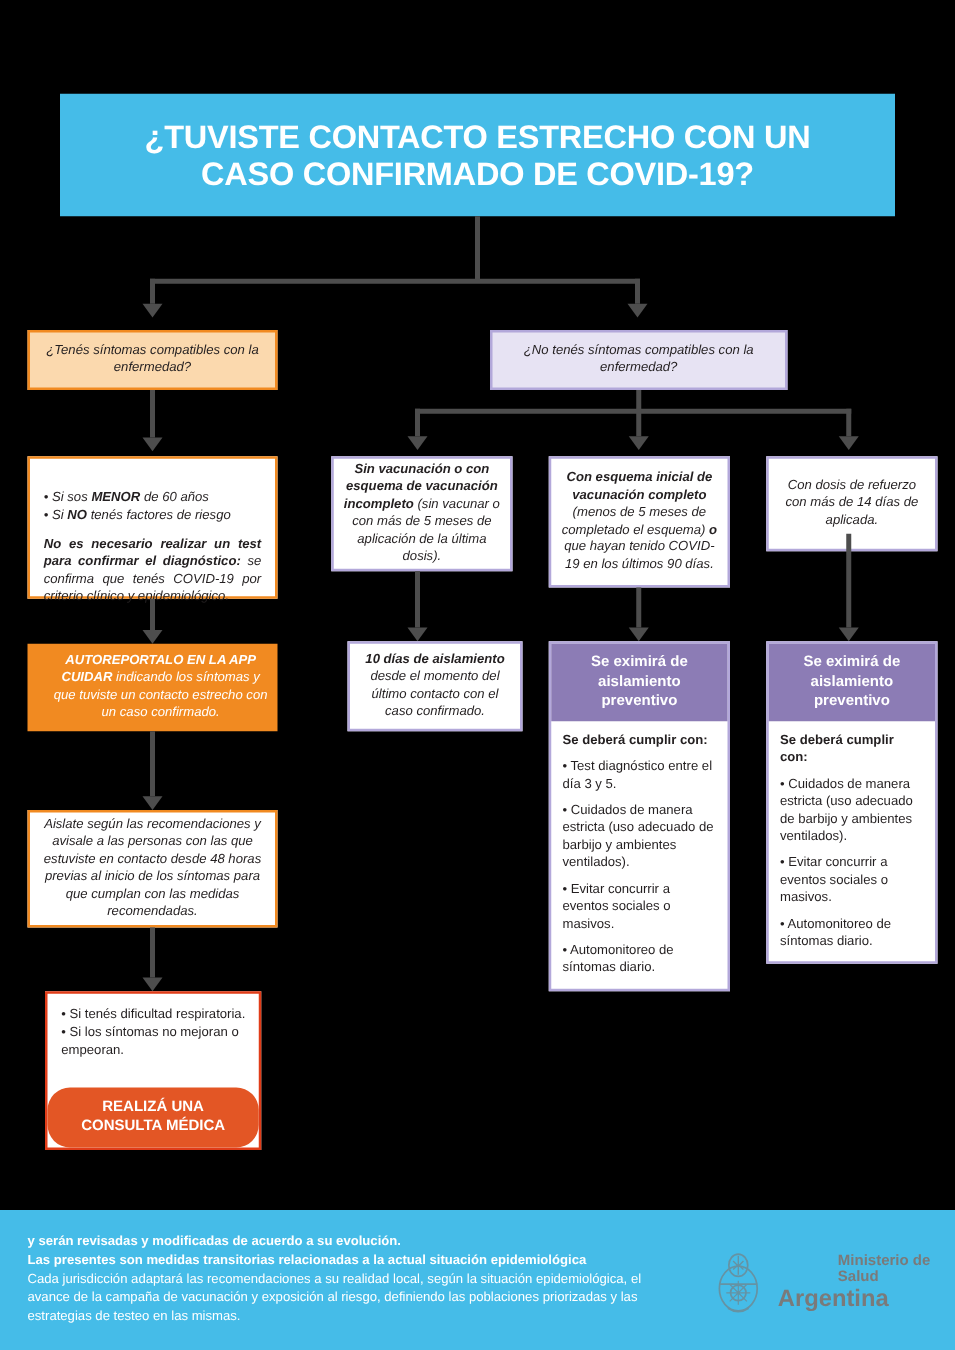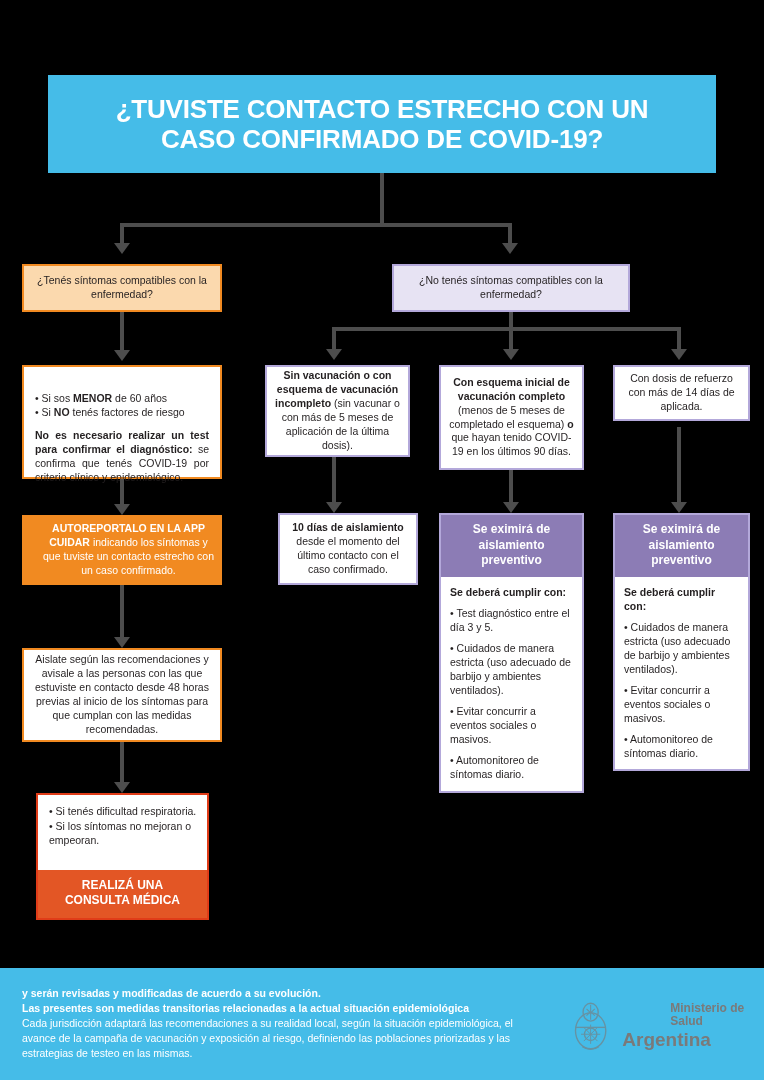--- a/index.html
+++ b/index.html
@@ -33,20 +33,21 @@
     position: absolute;
     background: #ffffff;
     color: #231f20;
     font-size: 10.5px;
     line-height: 1.33;
     text-align: center;
     padding: 8px 7px;
     display: flex;
     flex-direction: column;
     justify-content: center;
+    font-style: italic;
   }
   .box.orange-line { border: 2px solid #F18A21; }
   .box.purple-line { border: 2px solid #B3A8DA; }
 
   .box.fill-orange-light { background: #FBD9AE; }
   .box.fill-purple-light { background: #E7E3F3; }
   .box.fill-orange       { background: #F18A21; color:#ffffff; }
 
   .box .hl { font-weight: bold; }
 
@@ -94,20 +95,21 @@
   }
   .consulta .top .bl { display: block; }
   .consulta .foot {
     background: #E35625;
     color: #ffffff;
     font-weight: bold;
     font-size: 12px;
     line-height: 1.25;
     text-align: center;
     padding: 8px 6px 10px 6px;
+    border-radius: 18px;
   }
 
   
   .ln { position: absolute; background: #4D4D4D; }
   .ln.v { width: 4px; }
   .ln.h { height: 4px; }
   .arrow {
     position: absolute;
     width: 0; height: 0;
     border-left: 8px solid transparent;
@@ -248,21 +250,21 @@
     </div>
     <div class="body">
       <span class="lead2">Se deberá cumplir con:</span>
       <span class="bl">• Test diagnóstico entre el día 3 y 5.</span>
       <span class="bl">• Cuidados de manera estricta (uso adecuado de barbijo y ambientes ventilados).</span>
       <span class="bl">• Evitar concurrir a eventos sociales o masivos.</span>
       <span class="bl">• Automonitoreo de síntomas diario.</span>
     </div>
   </div>
 
-  <div class="box purple-line" style="left:613px; top:365px; width:137px; height:56px;">
+  <div class="box purple-line" style="left:613px; top:365px; width:137px; height:76px;">
     <span>Con dosis de refuerzo con más de 14 días de aplicada.</span>
   </div>
   <div class="ln v" style="left:677px; top:427px; height:75px;"></div>
   <div class="arrow" style="left:671px; top:502px;"></div>
 
   <div class="exime" style="left:613px; top:513px; width:137px;">
     <div class="hdr">
       <span>Se eximirá de</span><br>
       <span>aislamiento preventivo</span>
     </div>

